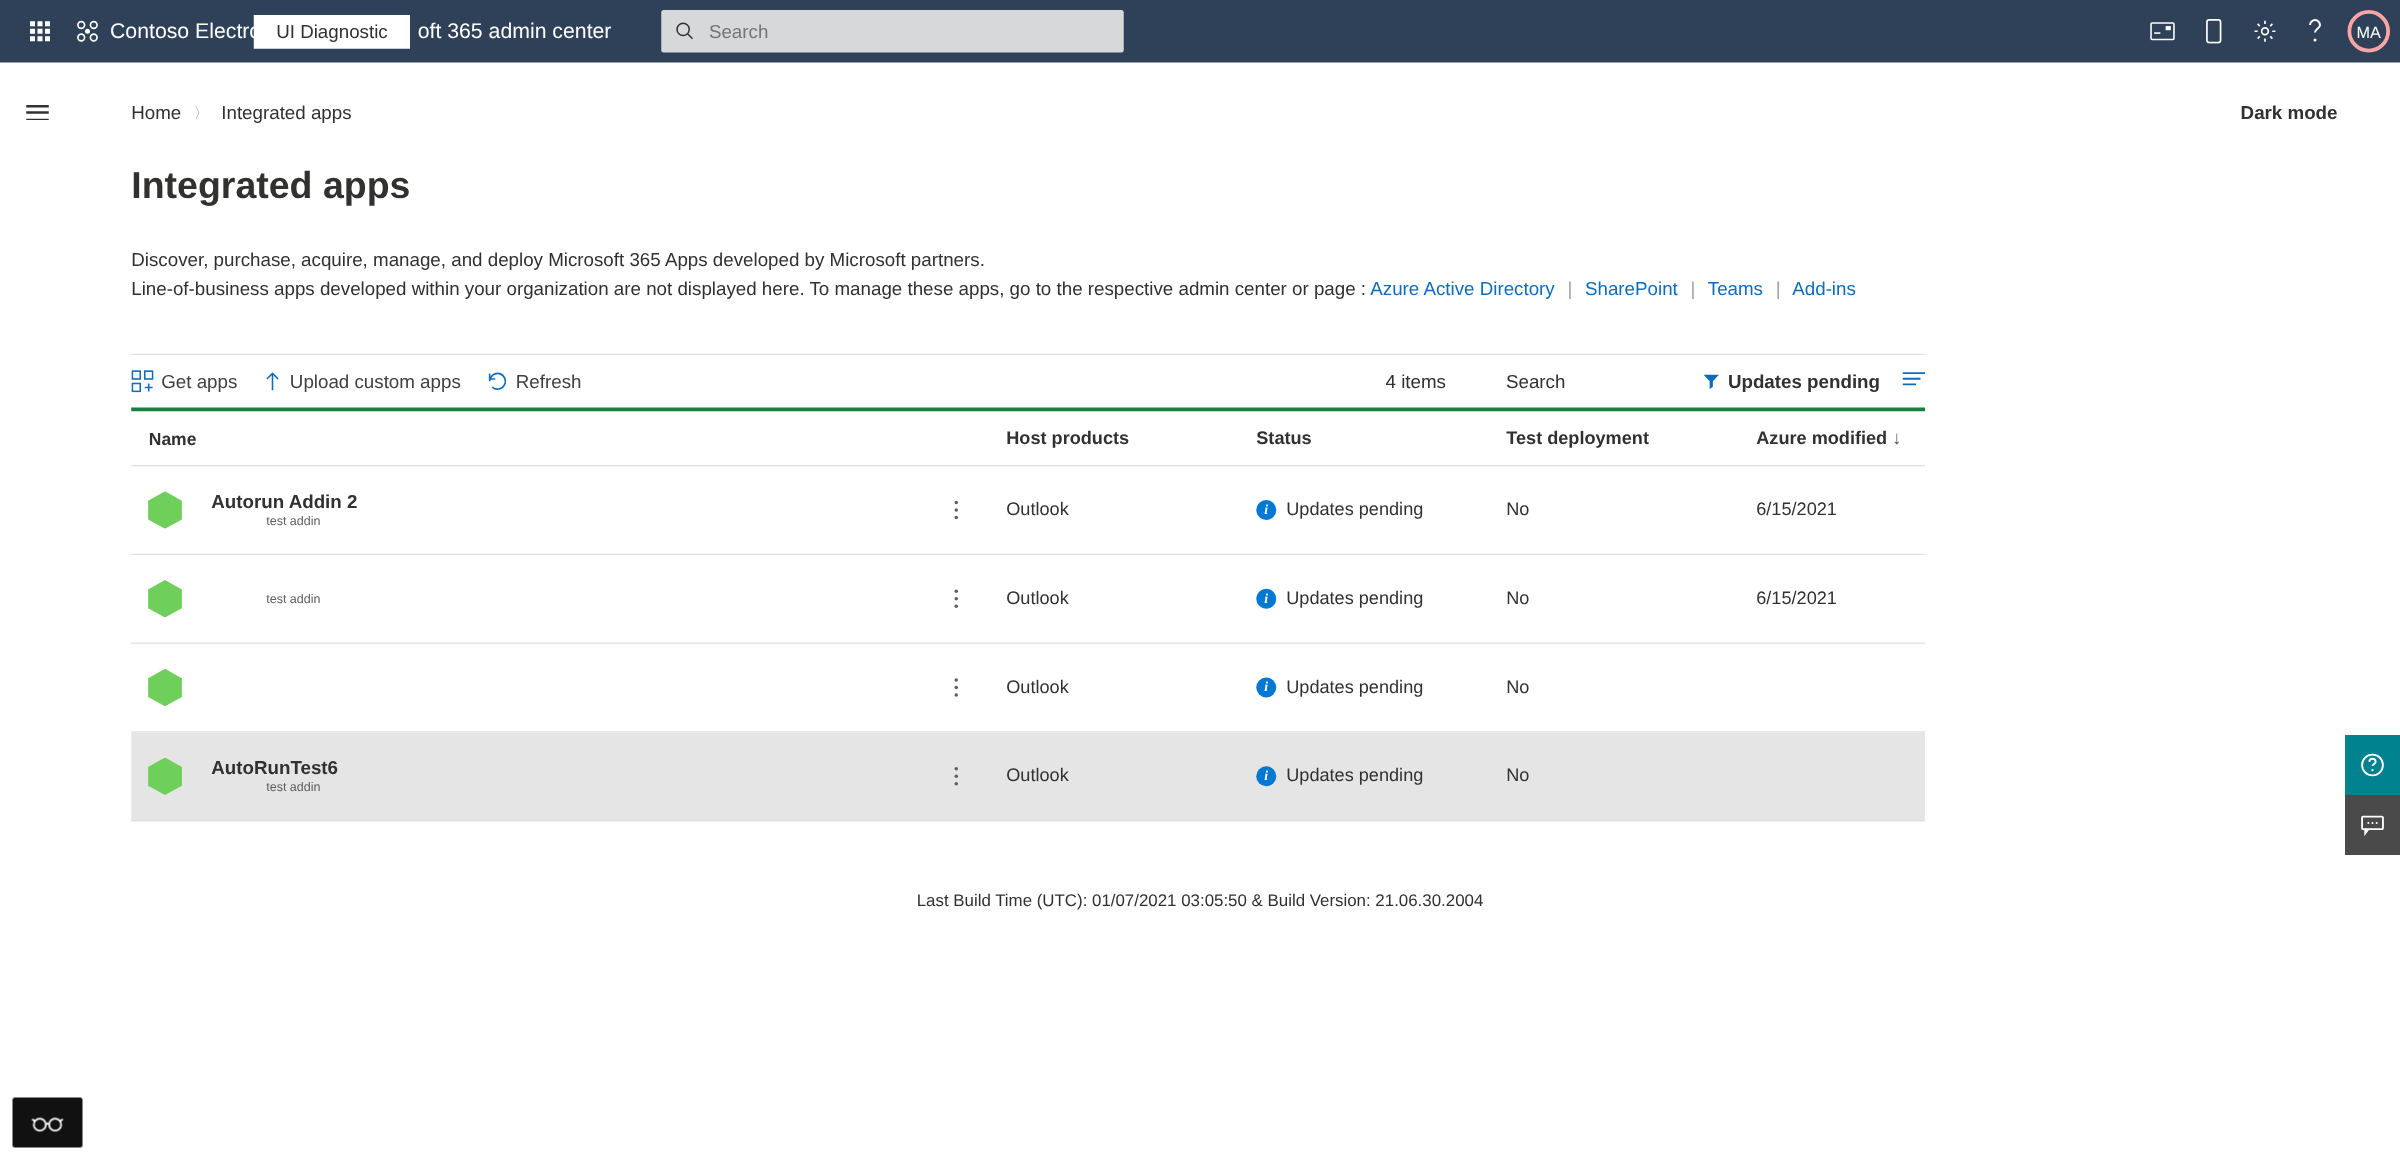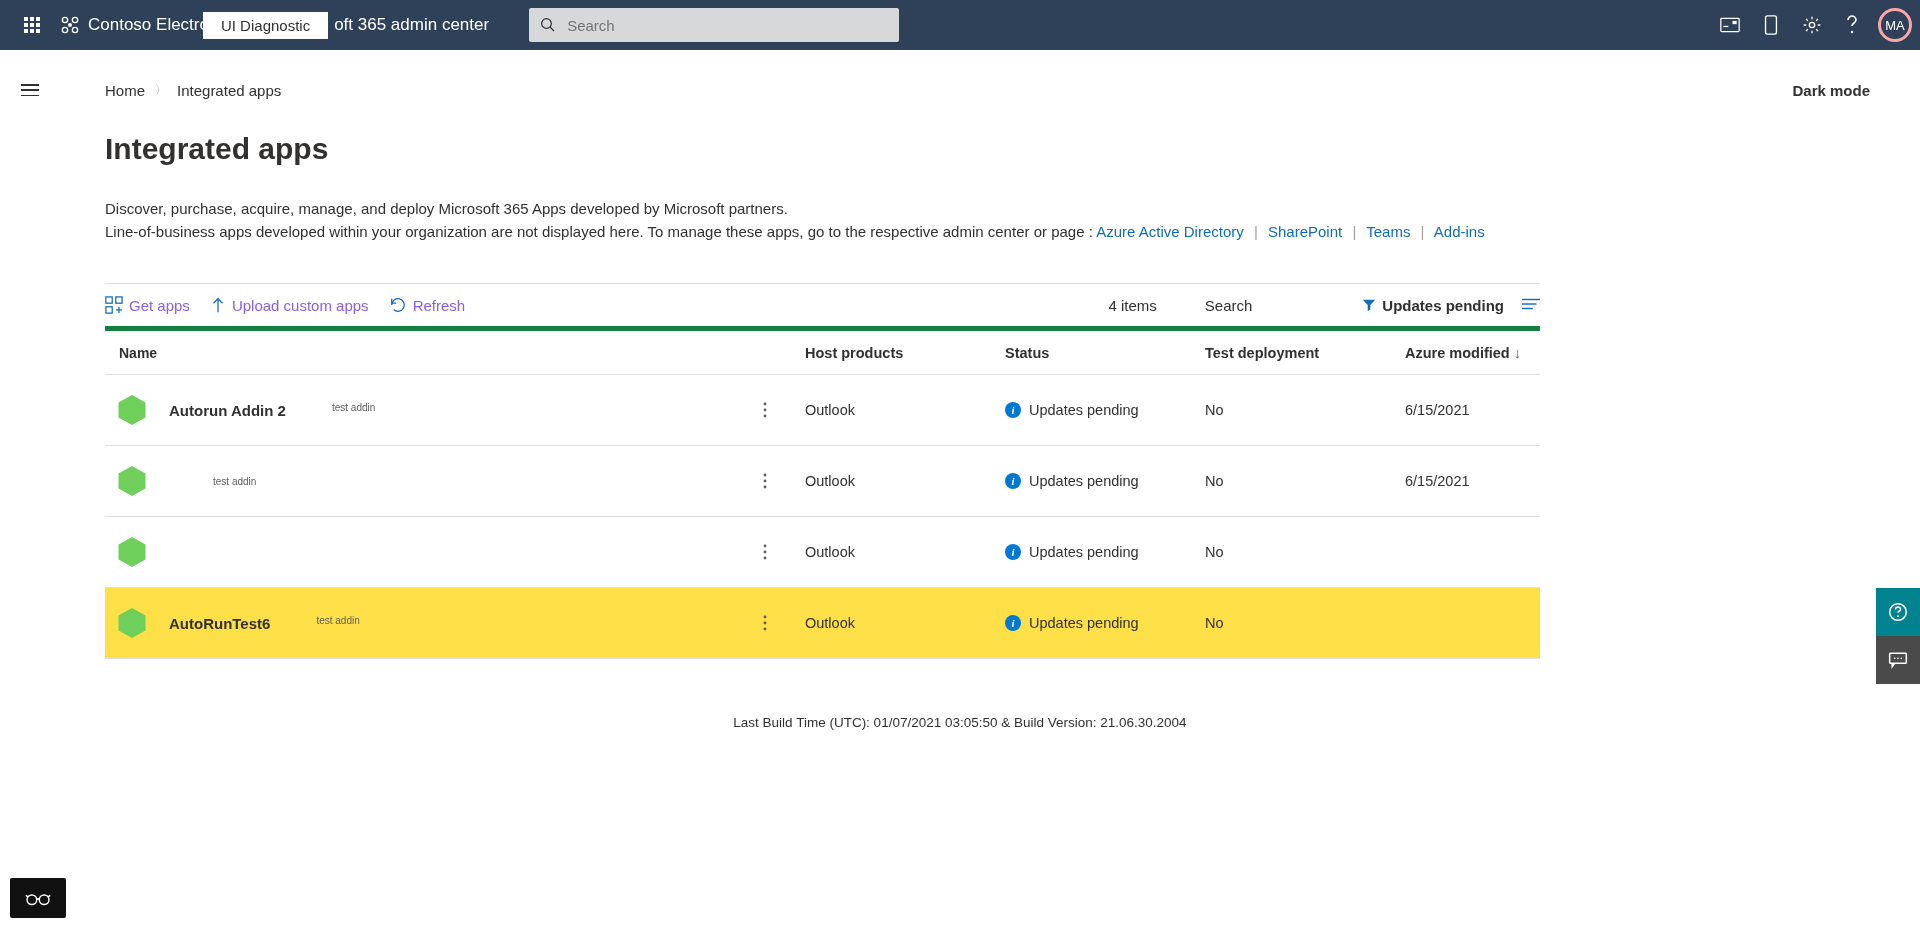--- a/index.html
+++ b/index.html
@@ -37,39 +37,39 @@
   
   .main { padding: 0 20px 0 105px; max-width: 1560px; }
   .page-title { font-size: 30px; font-weight: 700; margin-top: 22px; margin-bottom: 32px; }
   .desc { font-size: 15px; color: #323130; line-height: 1.5; }
   .desc a { color: #0f6cbd; text-decoration: none; }
   .desc .sep { color: #a19f9d; margin: 0 6px; }
   .hr { border-top: 1px solid #e1dfdd; margin-top: 40px; }
 
   
   .cmdbar { display: flex; align-items: center; padding: 12px 0; font-size: 15px; }
-  .cmd { display: flex; align-items: center; gap: 6px; margin-right: 20px; cursor: pointer; color: #8b5cf6; }
+  .cmd { display: flex; align-items: center; gap: 6px; margin-right: 20px; cursor: pointer; color: #404040; }
   .cmd svg { stroke: #0f6cbd; fill: none; }
   .cmdbar-spacer { flex: 1; }
   .items-count { margin-right: 48px; }
   .search-label { margin-right: 110px; }
   .filter-pill { display: flex; align-items: center; gap: 6px; color: #323130; cursor: pointer; margin-right: 18px; font-weight: 600; }
   .filter-pill svg { fill: #0f6cbd; }
   .list-opts { cursor: pointer; }
 
   
-  .tbl { border-top: 5px solid #15803d; }
+  .tbl { border-top: 3px solid #15803d; }
   .row { display: grid; grid-template-columns: 60px 560px 80px 200px 200px 200px 1fr; align-items: center; min-height: 70px; border-bottom: 1px solid #e1dfdd; }
   .row.header-row { min-height: 44px; font-weight: 600; color: #323130; font-size: 14px; }
   .row.header-row .cell-name { grid-column: 1 / 3; padding-left: 14px; }
   .row:not(.header-row) { cursor: pointer; }
-  .row.selected { background: #fde047; }
+  .row.selected { background: #e5e5e5; }
   .app-icon { width: 34px; height: 34px; display:flex; align-items:center; justify-content:center; margin-left: 10px; }
   .hexagon { width: 30px; height: 30px; background: #6fcf5b; clip-path: polygon(25% 5%, 75% 5%, 100% 50%, 75% 95%, 25% 95%, 0% 50%); transform: rotate(90deg); }
-  .name-block { display:flex; flex-direction:row; gap:2px; padding-left: 4px; }
+  .name-block { display:flex; flex-direction:column; gap:2px; padding-left: 4px; }
   .name-block .nm { font-weight: 600; font-size: 15px; }
   .name-block .sub { color: #605e5c; font-size: 10px; margin-left: 44px; }
   .more { color: #605e5c; display:flex; align-items:center; justify-content:center; height:70px; cursor:pointer; }
   .cell { font-size: 14.5px; color: #323130; }
   .status-cell { display:flex; align-items:center; gap:8px; }
   .status-dot { width:16px; height:16px; border-radius:50%; background:#0078d4; color:#fff; display:flex; align-items:center; justify-content:center; font-size:11px; font-weight:700; font-style: italic; font-family: Georgia, serif; }
   .sort-arrow { color: #605e5c; margin-left: 4px; }
 
   
   .footer { text-align:center; color:#323130; font-size:13.5px; margin-top: 56px; padding-bottom: 10px; }

